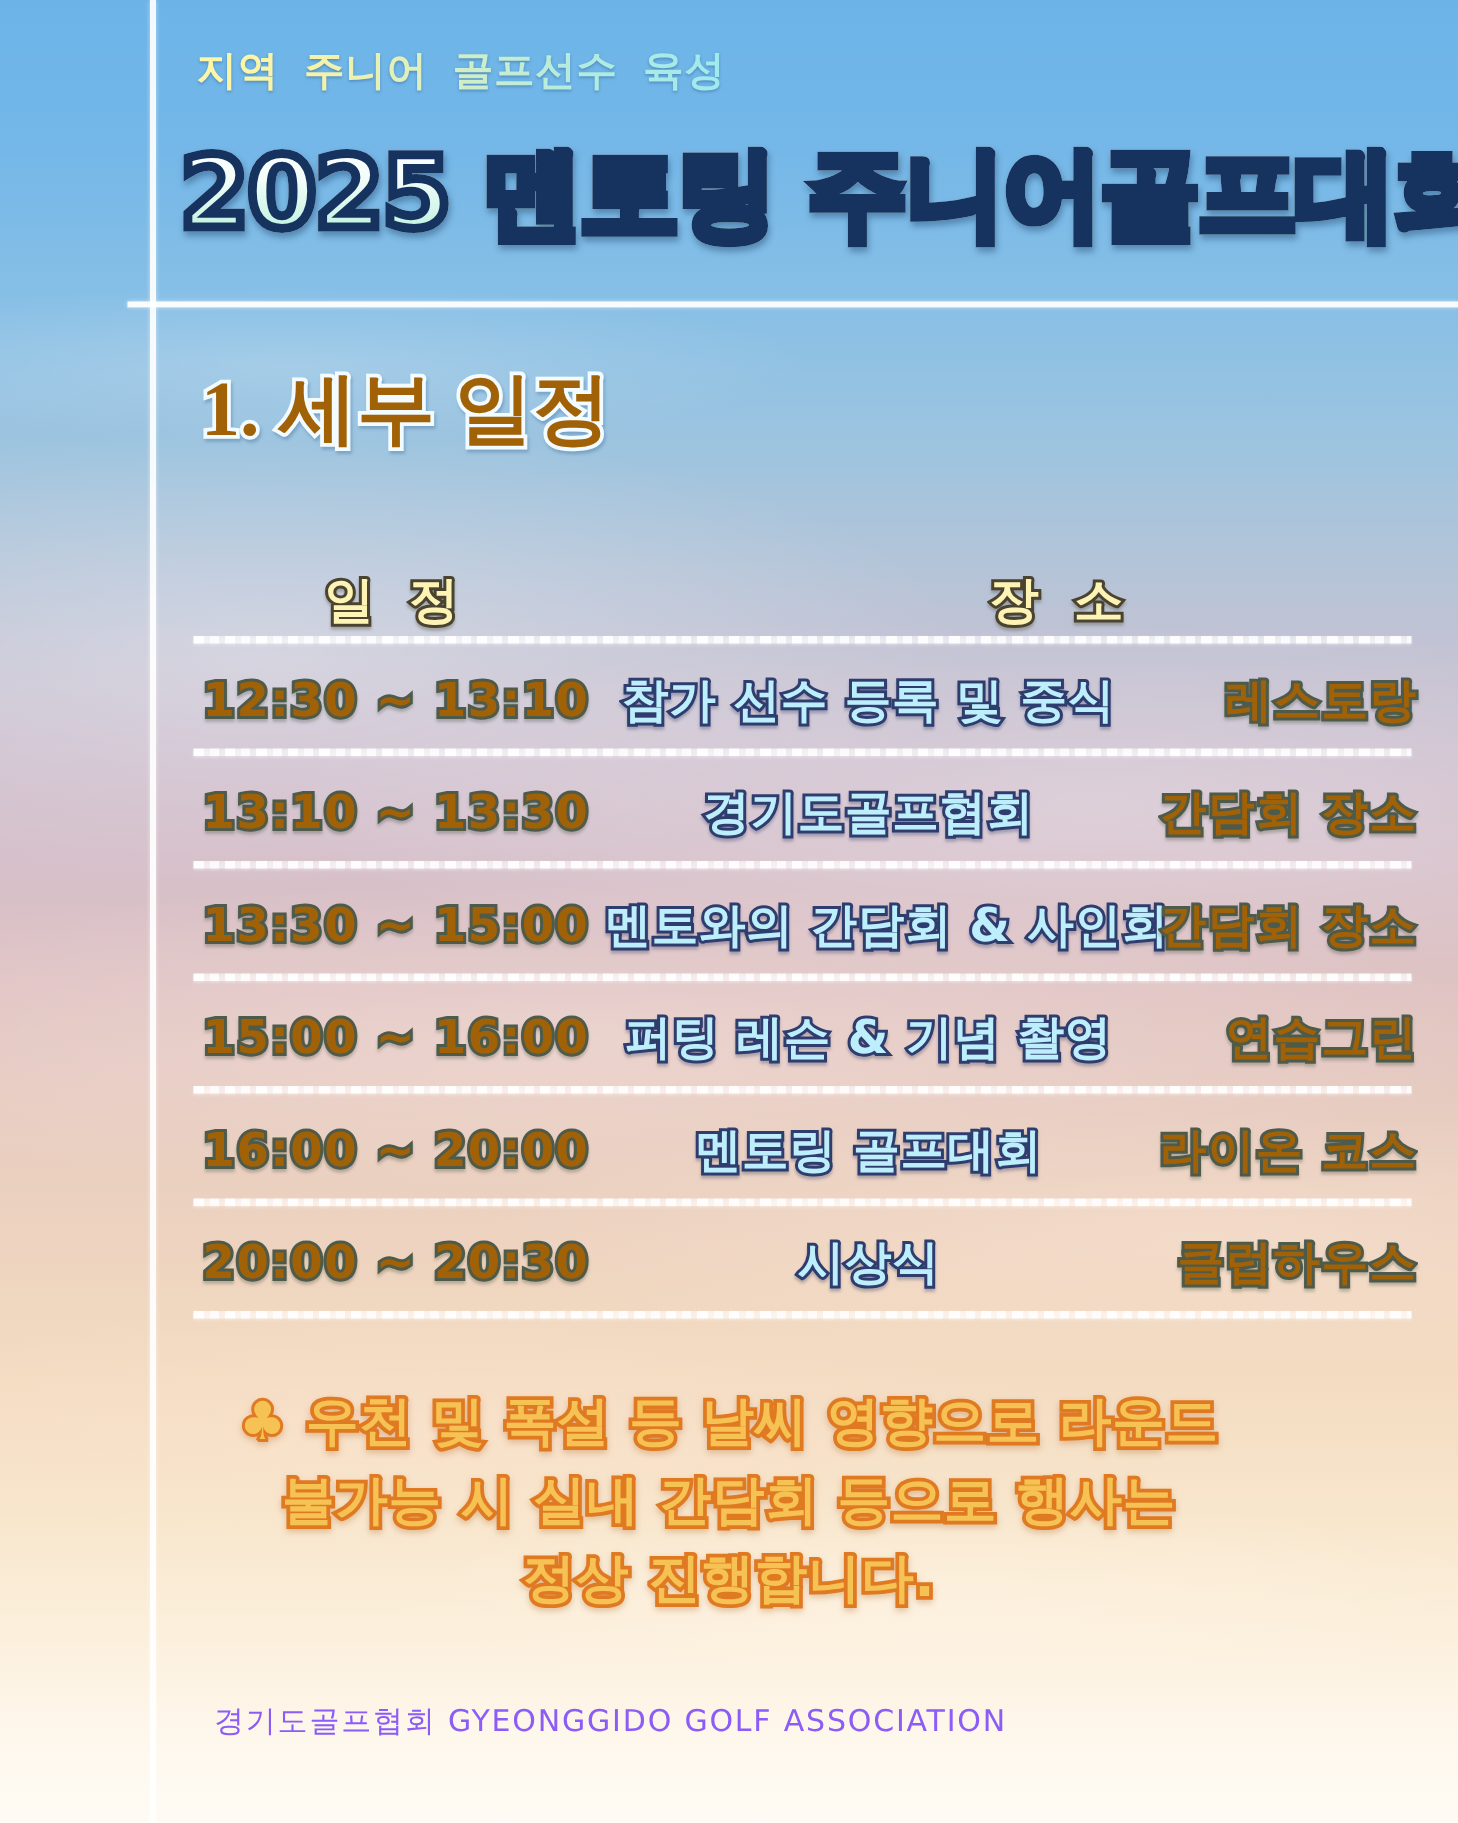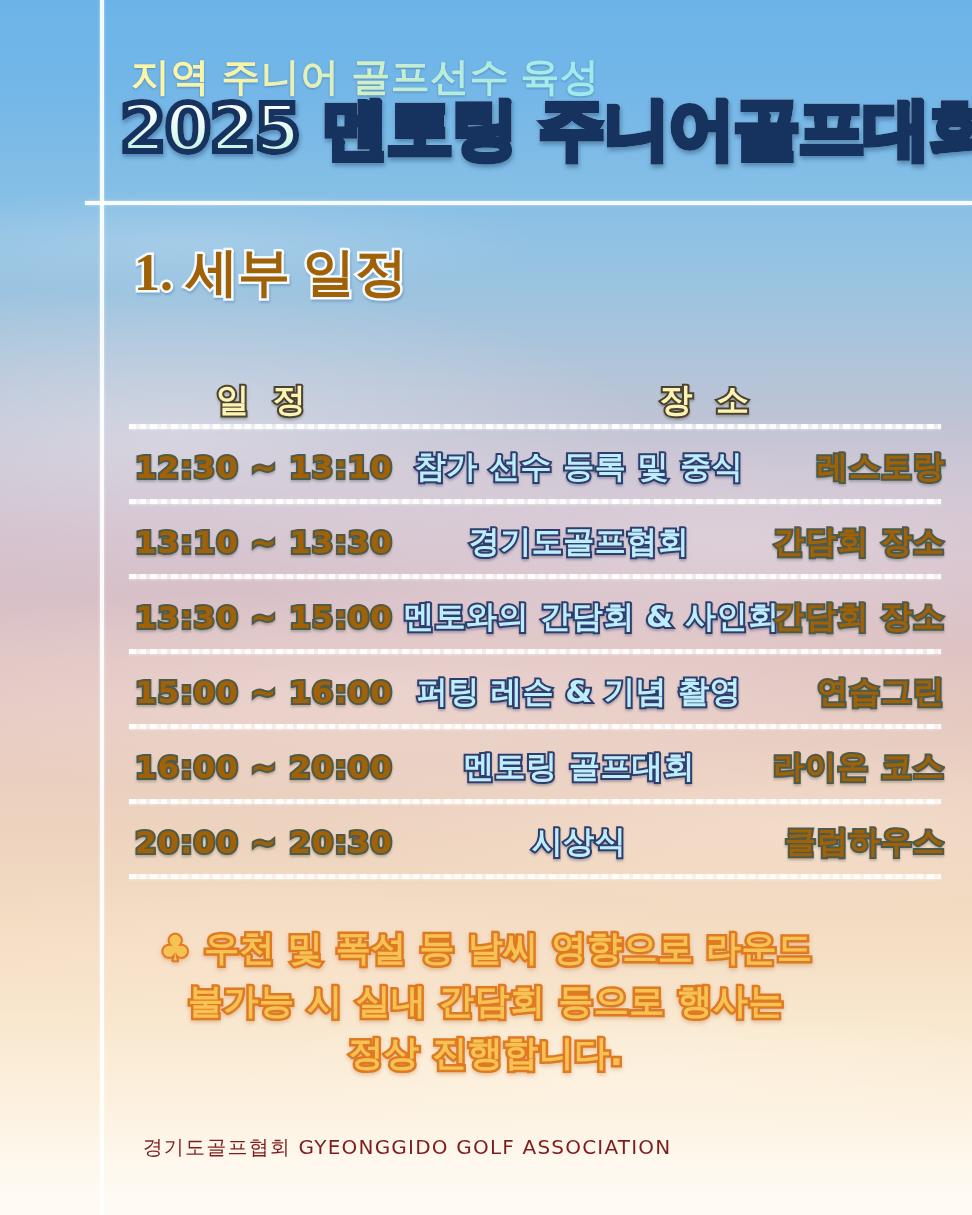--- a/index.html
+++ b/index.html
@@ -57,23 +57,23 @@
   .h-rule {
     position:absolute; left:85px; top:201px; width:887px; height:4px;
     background:rgba(255,255,255,0.95);
     box-shadow:0 0 3px rgba(255,255,255,0.5);
   }
 
   
   .header { position:absolute; left:0; top:0; width:972px; }
 
   .eyebrow {
-    position:absolute; left:131px; top:50px;
-    font-size:39px; font-weight:bold; letter-spacing:0.5px;
-    font-family:Liberation Sans, sans-serif;
+    position:absolute; left:131px; top:29px;
+    font-size:27px; font-weight:bold; letter-spacing:0.5px;
+    font-family:Liberation Mono, monospace;
     background:linear-gradient(100deg,#fdf6a6 0%, #f6f3a8 22%, #d9efc0 45%, #b6ecdd 68%, #9ee9ef 100%);
     -webkit-background-clip:text; background-clip:text;
     color:transparent; -webkit-text-fill-color:transparent;
     filter:drop-shadow(0 1px 1px rgba(20,60,110,0.35));
     white-space:nowrap;
   }
 
   .main-title {
     position:absolute; left:120px; top:84px;
     font-size:66px; font-weight:bold; letter-spacing:-1px;
@@ -166,21 +166,21 @@
   .notice .line { display:block; white-space:nowrap; }
   .notice .club { -webkit-text-stroke:4px #e07a22; }
 
   
   .footer {
     position:absolute; left:0; top:1134px; width:814px;
     text-align:center;
     font-family:"DejaVu Sans", sans-serif;
     font-size:20px;
     letter-spacing:1.2px;
-    color:#7f1d1d;
+    color:#8b5cf6;
     white-space:nowrap;
   }
 </style>
 </head>
 <body>
 
 <div class="haze a"></div>
 <div class="haze b"></div>
 
 <div class="v-rule"></div>

